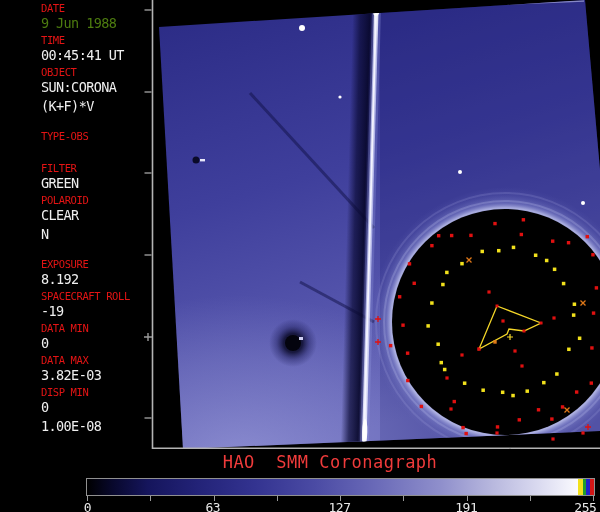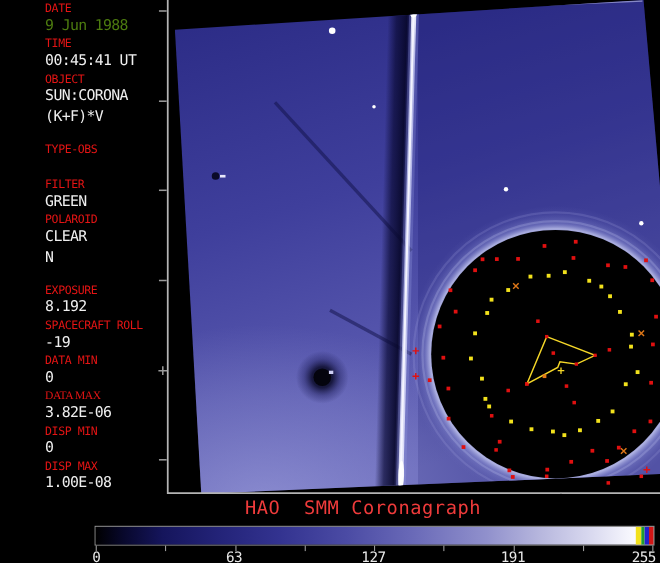--- a/index.html
+++ b/index.html
@@ -76,31 +76,30 @@
       <div class="lbl" style="color: rgb(228, 20, 20);">SPACECRAFT ROLL</div>
       <div class="val" style="color: rgb(239, 239, 239);">-19</div>
     </div>
 
     <div class="field">
       <div class="lbl" style="color: rgb(228, 20, 20);">DATA MIN</div>
       <div class="val" style="color: rgb(239, 239, 239);">0</div>
     </div>
 
     <div class="field">
-      <div class="lbl" style="color: rgb(228, 20, 20); font-family: Liberation Serif, serif;">DATA MAX</div>
-      <div class="val" style="color: rgb(239, 239, 239);">3.82E-06</div>
+      <div class="lbl" style="color: rgb(228, 20, 20);">DATA MAX</div>
+      <div class="val" style="color: rgb(239, 239, 239);">3.82E-03</div>
     </div>
 
     <div class="field">
       <div class="lbl" style="color: rgb(228, 20, 20);">DISP MIN</div>
       <div class="val" style="color: rgb(239, 239, 239);">0</div>
     </div>
 
     <div class="field">
-      <div class="lbl" style="color: rgb(228, 20, 20);">DISP MAX</div>
       <div class="val" style="color: rgb(239, 239, 239);">1.00E-08</div>
     </div>
   </div>
 
   <svg id="photo-svg" viewBox="140 0 460 449">
 <defs>
   <linearGradient id="gQuad" x1="0" y1="0" x2="0.30" y2="1">
     <stop offset="0" stop-color="#2a2a84"></stop>
     <stop offset="0.45" stop-color="#3f3f9c"></stop>
     <stop offset="1" stop-color="#6868ba"></stop>

